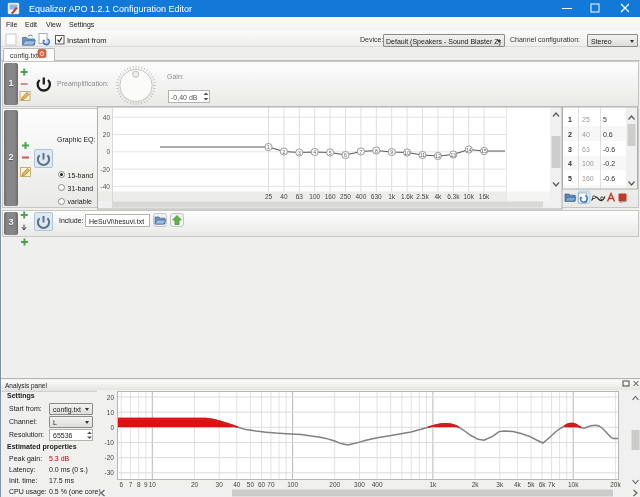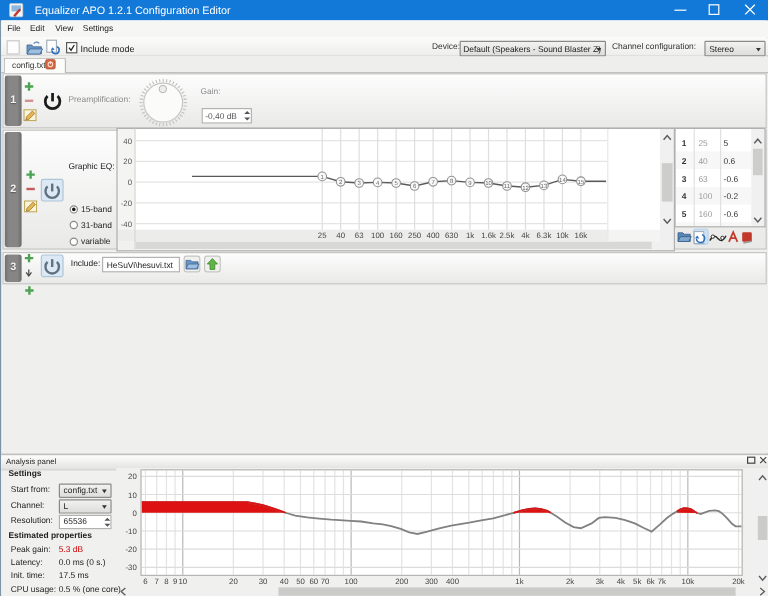--- a/index.html
+++ b/index.html
@@ -53,21 +53,21 @@
     <rect x="5" y="34" width="10" height="11" fill="#fdfdfd" stroke="#c9c9c7" stroke-width="1"></rect>
     <path d="M21.5 37.5 l4 0 l1.2 1.5 l6.8 0 l0 6 l-12 0 z" fill="#6b94bf" stroke="#41699b" stroke-width="0.7"></path>
     <path d="M21.5 45 l2.3 -4.2 l10.7 0 l-2.3 4.2 z" fill="#9ec0e0" stroke="#41699b" stroke-width="0.7"></path>
     <path d="M27 36.3 q2.2 -2.3 4.7 -0.3" fill="none" stroke="#5b87b5" stroke-width="1"></path>
     <rect x="38" y="33.5" width="8" height="10" fill="#fff" stroke="#9aa7b4" stroke-width="0.9"></rect>
     <path d="M46.5 39 a3 3 0 1 1 -4.2 2.8" fill="none" stroke="#2e6fbd" stroke-width="1.3"></path>
     <path d="M41.2 41.5 l1.7 -2.2 l1.7 2.4 z" fill="#2e6fbd"></path>
     <rect x="54.5" y="35.5" width="8.5" height="8.5" fill="#fff" stroke="#5a5a5a" stroke-width="1"></rect>
     <path d="M56.5 39.7 l1.7 2.2 l2.7 -4.4" fill="none" stroke="#222" stroke-width="1.1"></path>
   </svg>
-  <div class="abs" style="left:66px;top:36px;font-size:7.5px;color:#222">Include mode</div>
+  <div class="abs" style="left:66px;top:36px;font-size:7.5px;color:#222">Instant from</div>
   <div class="abs dlbl" style="left:359px;top:36px;">Device:</div>
   <div class="combo" style="left:382px;top:34px;width:122px;height:13px;">
       <span style="position:absolute;left:2px;top:2.5px;white-space:nowrap">Default (Speakers - Sound Blaster Z)</span>
       <span class="arr"></span>
     </div>
   <div class="abs dlbl" style="left:509px;top:36px;">Channel configuration:</div>
   <div class="combo" style="left:586px;top:34px;width:51px;height:13px;">
       <span style="position:absolute;left:3px;top:2.5px">Stereo</span>
       <span class="arr"></span>
     </div>

